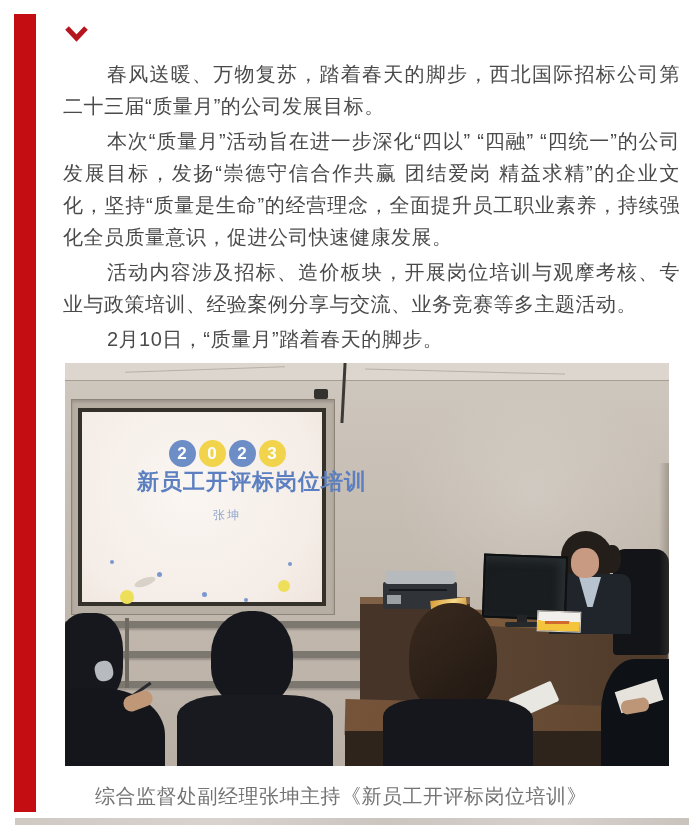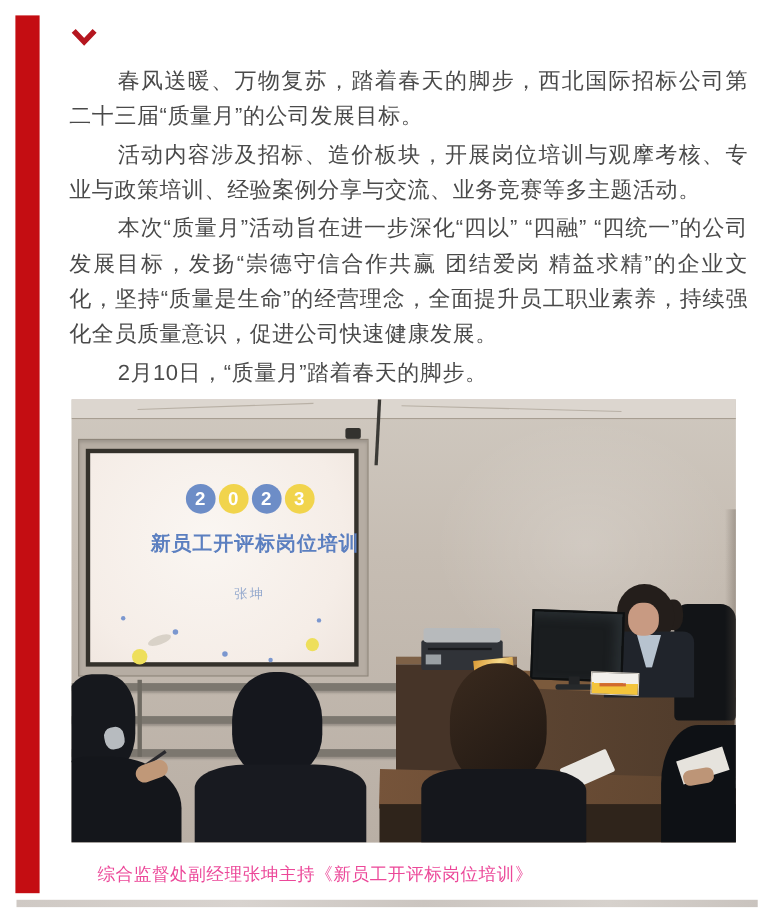--- a/index.html
+++ b/index.html
@@ -8,21 +8,21 @@
   
   .red-bar{position:absolute;left:14px;top:14px;width:22px;height:798px;background:#c40d12;}
   
   .content{position:absolute;left:63px;top:20px;width:617px;}
   .header-row{display:flex;align-items:center;gap:11px;margin-bottom:15px;}
   .badge{background:#c8151c;color:#ffffff;font-weight:bold;font-size:21px;
          padding:3px 13px 5px 13px;letter-spacing:1px;line-height:1.2;}
   .chevron{display:flex;align-items:center;margin-top:4px;}
   p.body-text{margin:0 0 3px 0;font-size:20px;line-height:32px;color:#4a4a4a;
               text-align:justify;letter-spacing:0.5px;text-indent:2.2em;}
-  p.caption{margin:14px 0 0 0;font-size:16px;line-height:32px;color:#ec4899;
+  p.caption{margin:14px 0 0 0;font-size:20px;line-height:32px;color:#737373;
             letter-spacing:0.5px;text-indent:1.6em;}
   
   .photo{position:relative;width:604px;height:403px;margin-top:8px;margin-left:2px;
          overflow:hidden;background:linear-gradient(180deg,#cfc8bf 0%,#c6bdb3 35%,#b9afa5 100%);}
   .photo *{position:absolute;}
   .ceiling{left:0;top:0;width:604px;height:17px;background:#dcd6cf;border-bottom:1px solid #a79e92;}
   .ceiling-line{background:#b8b0a5;height:1px;}
   .wall-sheen{left:330px;top:18px;width:274px;height:230px;border-radius:50%;
               background:radial-gradient(closest-side,rgba(255,255,255,.18),rgba(255,255,255,0));}
   .cable{left:277px;top:0;width:3px;height:60px;background:#3b3a36;transform:rotate(3deg);}
@@ -32,22 +32,22 @@
   .screen-frame{left:13px;top:45px;width:248px;height:198px;background:#34312b;}
   .screen-white{left:17px;top:49px;width:240px;height:190px;
                 background:radial-gradient(circle at 45% 40%,#faf6f2 0%,#f5ede7 70%,#efe5de 100%);}
   .slide-content{left:72px;top:77px;width:180px;height:160px;text-align:center;position:absolute;}
   .slide-content *{position:static;}
   .year-row{display:flex;justify-content:center;gap:3px;}
   .year-circle{width:27px;height:27px;border-radius:50%;display:flex;align-items:center;
                justify-content:center;color:#ffffff;font-weight:bold;font-size:17px;}
   .yc-blue{background:#6d8dc7;}
   .yc-yellow{background:#f1d44c;}
-  .slide-title{margin-top:15px;font-size:18px;font-weight:bold;color:#5b7fc0;letter-spacing:1px;white-space:nowrap;}
-  .slide-presenter{margin-top:26px;font-size:12px;color:#93a8cd;letter-spacing:2px;}
+  .slide-title{font-size:22px;font-weight:bold;color:#5b7fc0;letter-spacing:1px;white-space:nowrap;}
+  .slide-presenter{margin-top:10px;font-size:12px;color:#93a8cd;letter-spacing:2px;}
   .slide-date{margin-top:9px;font-size:15px;color:#7e99c6;letter-spacing:1px;}
   .dot{border-radius:50%;}
   .radiator-rail{left:0;width:330px;height:7px;background:#7c776f;box-shadow:0 2px 2px rgba(0,0,0,.2);}
   .radiator-post{width:4px;height:70px;top:255px;background:#6e6a62;}
   .back-desk-top{left:295px;top:234px;width:110px;height:7px;background:#7e6147;}
   .back-desk{left:295px;top:241px;width:110px;height:104px;background:#463428;}
   .desk-surface{left:398px;top:246px;width:206px;height:20px;background:#7b5a3c;
                 transform:rotate(2.5deg);transform-origin:left center;}
   .desk-front{left:398px;top:262px;width:206px;height:86px;
               background:linear-gradient(90deg,#5d4532,#4e3a2a);
@@ -109,22 +109,22 @@
 
     <div class="header-row">
       <span class="chevron">
         <svg width="27" height="19" viewBox="0 0 27 19">
           <polyline points="4,4 13.5,14 23,4" fill="none" stroke="#b5161f" stroke-width="5" stroke-linecap="butt" stroke-linejoin="miter"></polyline>
         </svg>
       </span>
     </div>
 
     <p class="body-text">春风送暖、万物复苏，踏着春天的脚步，西北国际招标公司第二十三届“质量月”的公司发展目标。</p>
+    <p class="body-text">本次“质量月”活动旨在进一步深化“四以” “四融” “四统一”的公司发展目标，发扬“崇德守信合作共赢 团结爱岗 精益求精”的企业文化，坚持“质量是生命”的经营理念，全面提升员工职业素养，持续强化全员质量意识，促进公司快速健康发展。</p>
     <p class="body-text">活动内容涉及招标、造价板块，开展岗位培训与观摩考核、专业与政策培训、经验案例分享与交流、业务竞赛等多主题活动。</p>
-    <p class="body-text">本次“质量月”活动旨在进一步深化“四以” “四融” “四统一”的公司发展目标，发扬“崇德守信合作共赢 团结爱岗 精益求精”的企业文化，坚持“质量是生命”的经营理念，全面提升员工职业素养，持续强化全员质量意识，促进公司快速健康发展。</p>
     <p class="body-text">2月10日，“质量月”踏着春天的脚步。</p>
 
     <div class="photo">
       <div class="ceiling"></div>
       <div class="ceiling-line" style="left:60px;top:6px;width:160px;transform:rotate(-2deg);"></div>
       <div class="ceiling-line" style="left:300px;top:8px;width:200px;transform:rotate(1.5deg);"></div>
       <div class="wall-sheen"></div>
       <div class="cable"></div>
       <div class="cable-bracket"></div>
 

